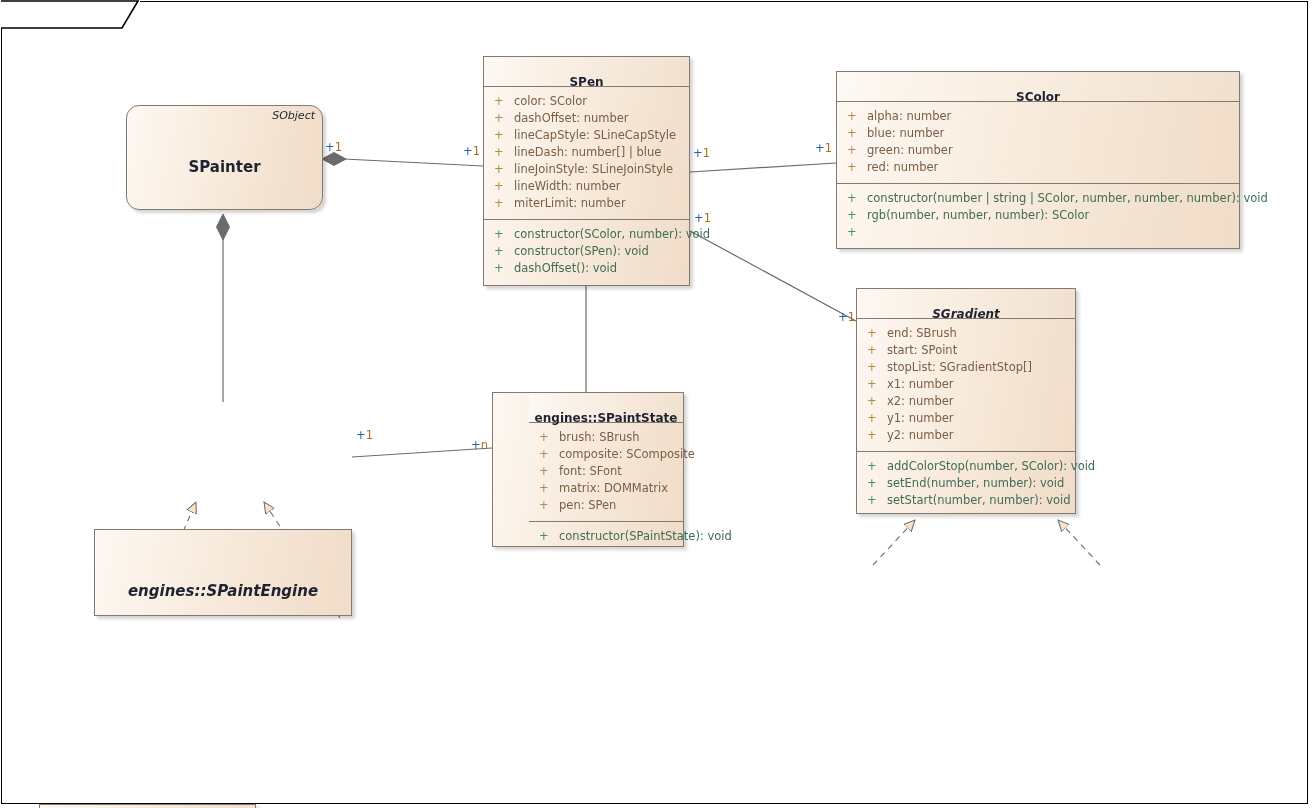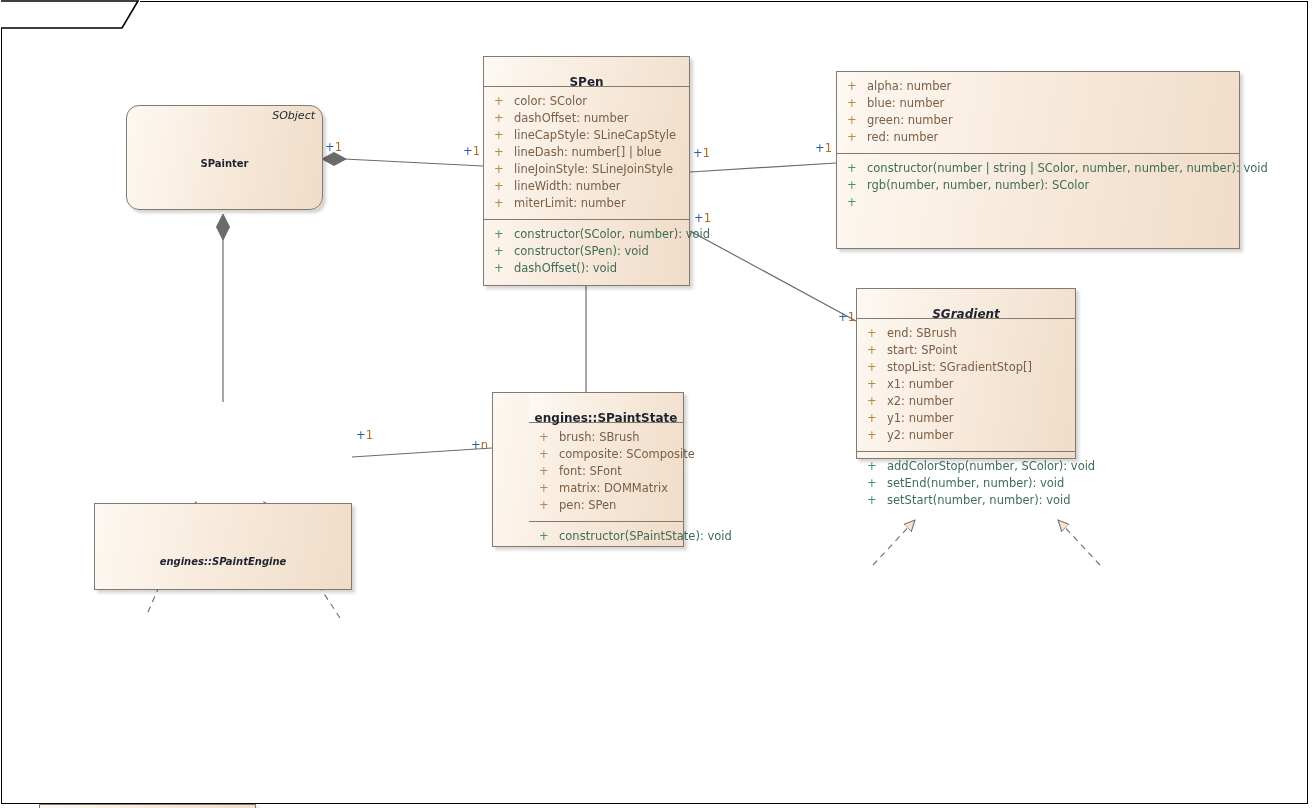--- a/index.html
+++ b/index.html
@@ -103,21 +103,21 @@
     font-style: italic;
     color: #1d2330;
   }
   
   .cls-plain {
     display: flex;
     justify-content: center;
     padding-top: 32px;
     position: relative;
   }
-  .cls-plain .cls-name { font-size: 10px; }
+  .cls-plain .cls-name { font-size: 15px; }
 
   .compart {
     padding: 6px 0 7px 0;
     box-sizing: border-box;
   }
   .compart + .compart { border-top: 1px solid #83796f; }
   .feat {
     display: flex;
     align-items: baseline;
     font-size: 11.5px;
@@ -270,20 +270,23 @@
           <span class="sig">constructor(SPen): void</span>
         </div>
       <div class="feat meth">
           <span class="vis">+</span>
           <span class="sig">dashOffset(): void</span>
         </div>
     </div>
   </div>
 
   <div class="cls" style="left:836px; top:71px; width:404px; height:178px;">
+    <div class="cls-head">
+      <span class="cls-name">SColor</span>
+    </div>
     <div class="compart">
       <div class="feat attr">
           <span class="vis">+</span>
           <span class="sig">alpha: number</span>
         </div>
       <div class="feat attr">
           <span class="vis">+</span>
           <span class="sig">blue: number</span>
         </div>
       <div class="feat attr">
@@ -303,21 +306,21 @@
       <div class="feat meth">
           <span class="vis">+</span>
           <span class="sig">rgb(number, number, number): SColor</span>
         </div>
       <div class="feat meth">
           <span class="vis">+</span>
         </div>
     </div>
   </div>
 
-  <div class="cls" style="left:856px; top:288px; width:220px; height:171px;">
+  <div class="cls" style="left:856px; top:288px; width:220px; height:226px;">
     <div class="cls-head">
       <span class="cls-name italic">SGradient</span>
     </div>
     <div class="compart">
       <div class="feat attr">
           <span class="vis">+</span>
           <span class="sig">end: SBrush</span>
         </div>
       <div class="feat attr">
           <span class="vis">+</span>
@@ -353,21 +356,21 @@
           <span class="vis">+</span>
           <span class="sig">setEnd(number, number): void</span>
         </div>
       <div class="feat meth">
           <span class="vis">+</span>
           <span class="sig">setStart(number, number): void</span>
         </div>
     </div>
   </div>
 
-  <div class="cls cls-plain" style="left:94px; top:398px; width:258px; height:87px;">
+  <div class="cls cls-plain" style="left:94px; top:424px; width:258px; height:87px;">
     <span class="cls-name italic">engines::SPaintEngine</span>
   </div>
 
   <div class="cls" style="left:492px; top:392px; width:192px; height:155px;padding-left:36px;">
     <div class="cls-head">
       <span class="cls-name">engines::SPaintState</span>
     </div>
     <div class="compart">
       <div class="feat attr">
           <span class="vis">+</span>

